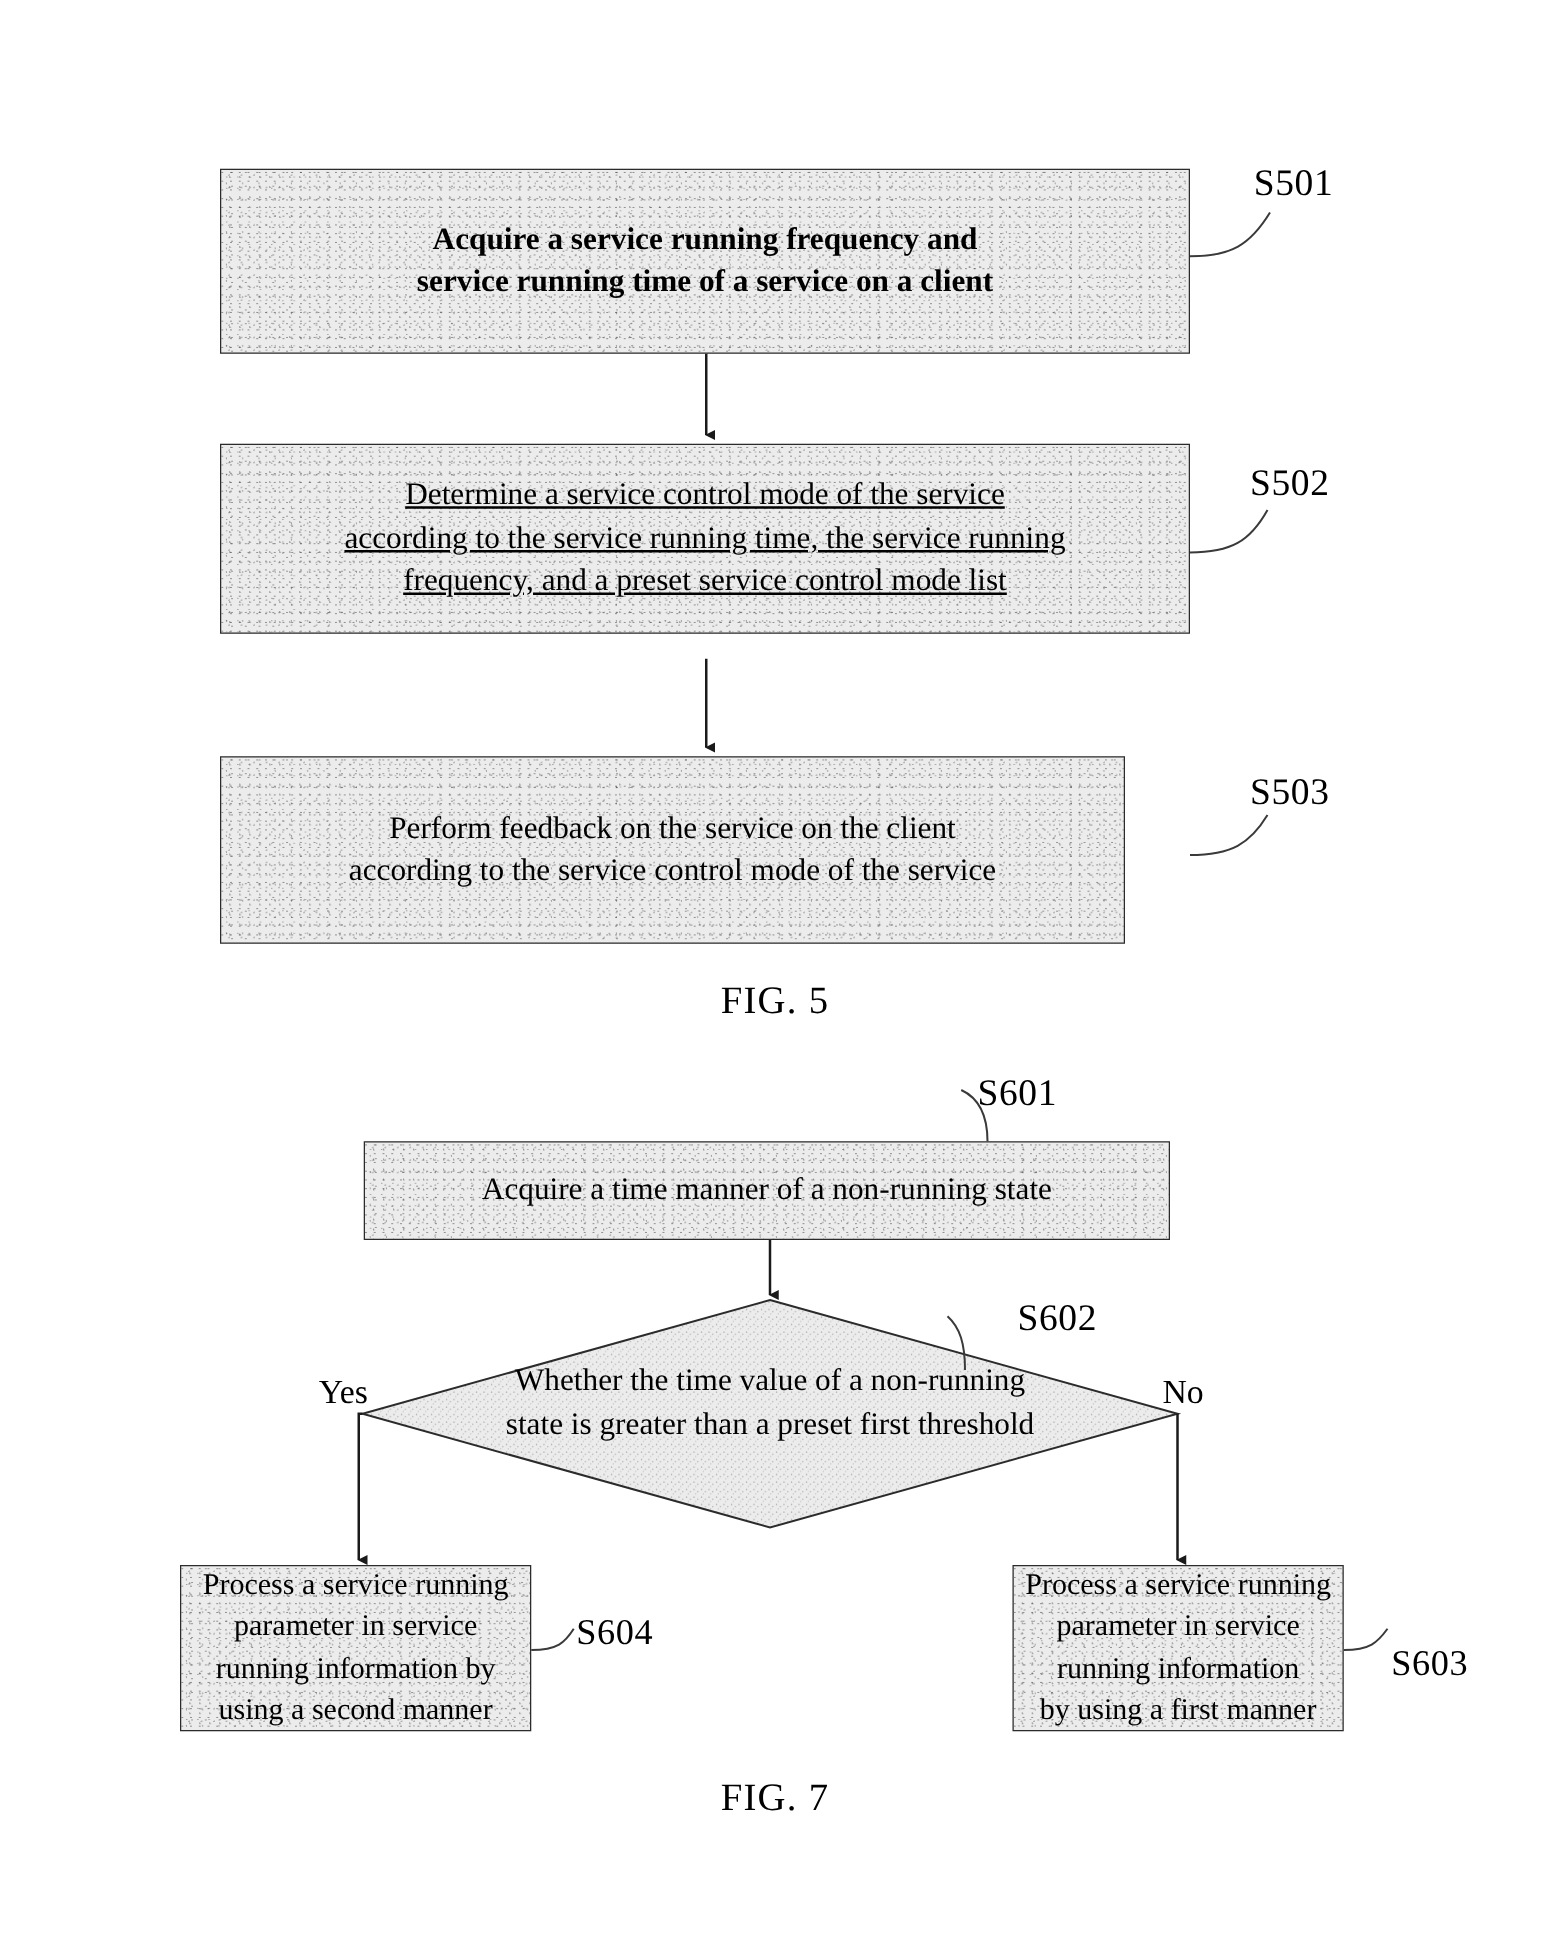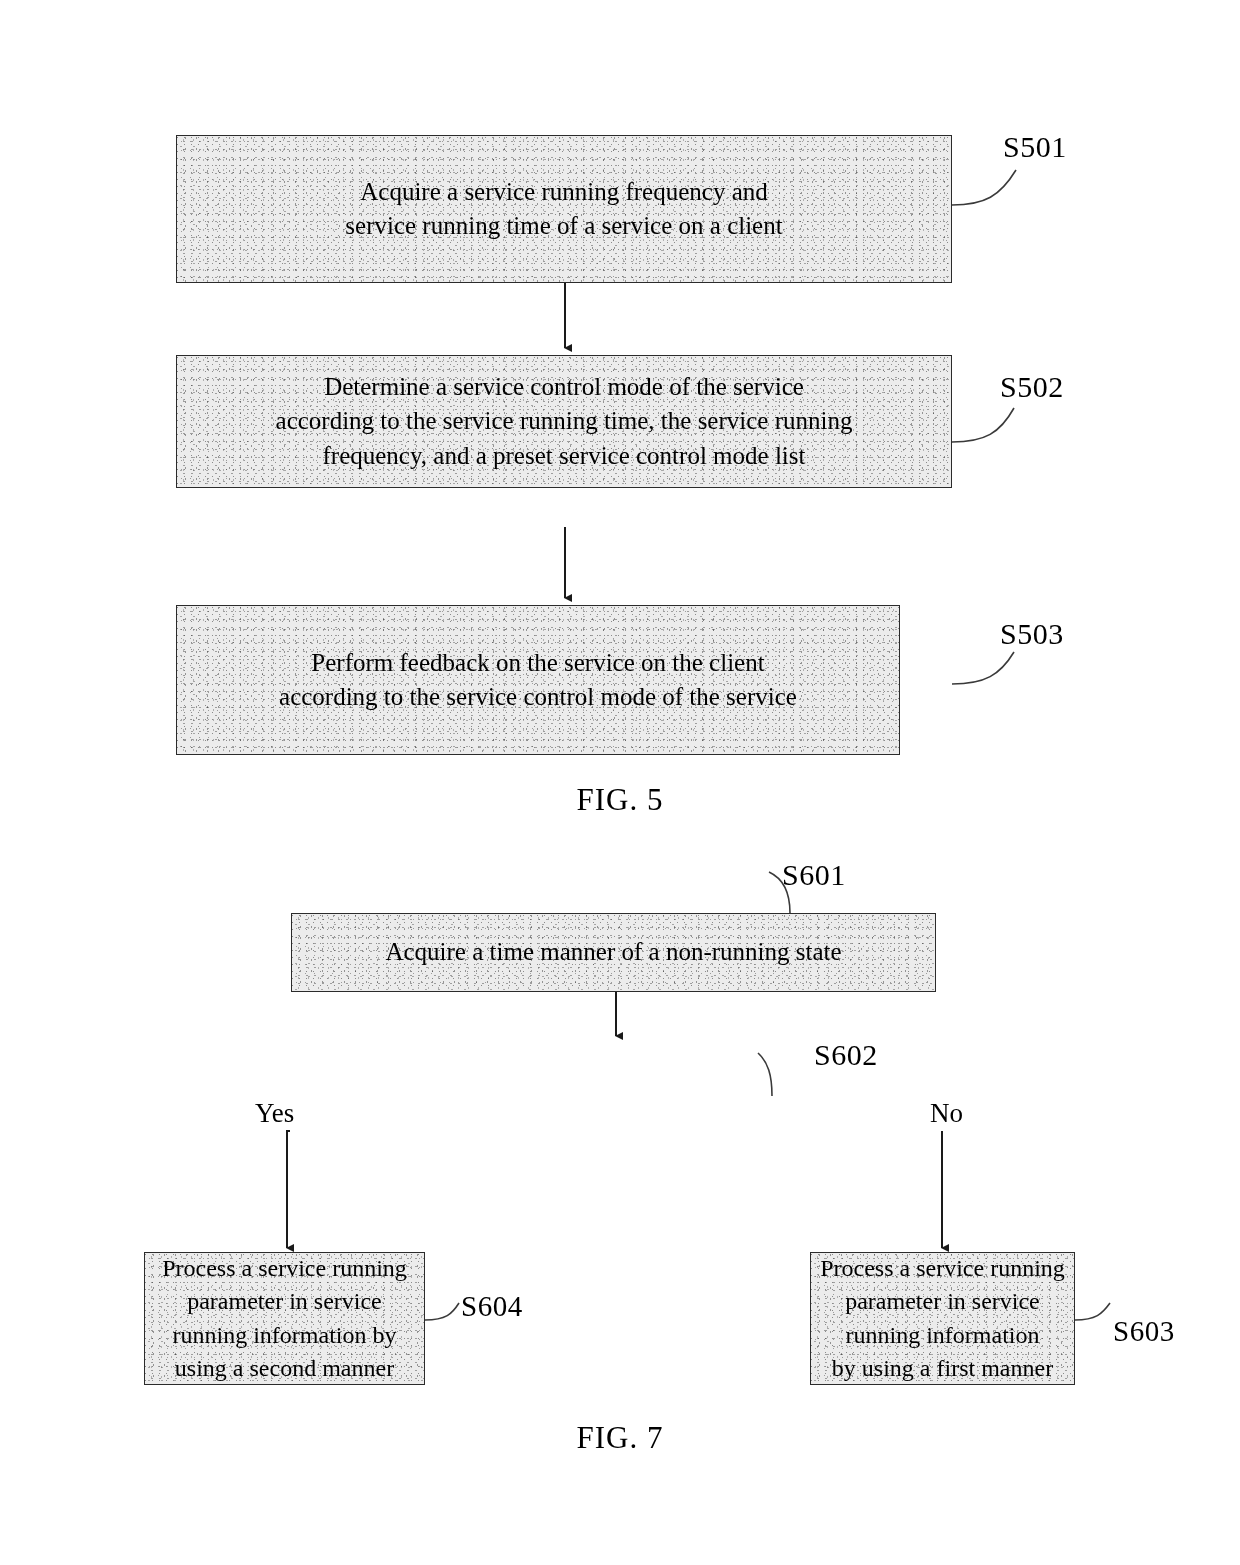--- a/index.html
+++ b/index.html
@@ -84,47 +84,62 @@
     width: 1240px;
     height: 1565px;
     pointer-events: none;
   }
 </style>
 </head>
 <body>
 
 <div id="page">
 
-  <div class="pbox" style="left:176px; top:135px; width:776px; height:148px; font-size:25px;">
+  <div class="pbox" style="left:176px; top:135px; width:776px; height:148px; font-size:25px;font-weight:bold;">
     <span class="txt">Acquire a service running frequency and
 service running time of a service on a client</span>
   </div>
   <div class="stepref" style="left:1003px; top:130px; font-size:30px;">S501</div>
 
-  <div class="pbox" style="left:176px; top:355px; width:776px; height:133px; font-size:25px;">
+  <div class="pbox" style="left:176px; top:355px; width:776px; height:152px; font-size:25px;text-decoration:underline;">
     <span class="txt">Determine a service control mode of the service
 according to the service running time, the service running
 frequency, and a preset service control mode list</span>
   </div>
   <div class="stepref" style="left:1000px; top:370px; font-size:30px;">S502</div>
 
   <div class="pbox" style="left:176px; top:605px; width:724px; height:150px; font-size:25px;">
     <span class="txt">Perform feedback on the service on the client
 according to the service control mode of the service</span>
   </div>
   <div class="stepref" style="left:1000px; top:617px; font-size:30px;">S503</div>
 
   <div class="figcap" style="top:782px;">FIG. 5</div>
 
   <div class="stepref" style="left:782px; top:858px; font-size:30px;">S601</div>
 
   <div class="pbox" style="left:291px; top:913px; width:645px; height:79px; font-size:25px;">
     <span class="txt">Acquire a time manner of a non-running state</span>
   </div>
 
+  <div class="diamond-wrap" style="left:290px; top:1040px; width:652px; height:182px;">
+    <svg width="652" height="182" viewBox="0 0 652 182">
+      <defs>
+        <pattern id="stipple" width="6" height="6" patternUnits="userSpaceOnUse">
+          <rect width="6" height="6" fill="#ececec"></rect>
+          <circle cx="1.2" cy="1.6" r="0.55" fill="#4a4a4a" opacity="0.55"></circle>
+          <circle cx="4.3" cy="3.4" r="0.5" fill="#4a4a4a" opacity="0.45"></circle>
+          <circle cx="2.6" cy="5.1" r="0.45" fill="#4a4a4a" opacity="0.4"></circle>
+        </pattern>
+      </defs>
+      <polygon points="326,0 652,91 326,182 0,91" fill="url(#stipple)" stroke="#2b2b2b" stroke-width="1.6"></polygon>
+    </svg>
+    <div class="diamond-label" style="top:48px; font-size:25px;">Whether the time value of a non-running
+state is greater than a preset first threshold</div>
+  </div>
   <div class="stepref" style="left:814px; top:1038px; font-size:30px;">S602</div>
 
   <div class="branchlabel" style="left:255px; top:1098px; font-size:27px;">Yes</div>
   <div class="branchlabel" style="left:930px; top:1098px; font-size:27px;">No</div>
 
   <div class="pbox" style="left:144px; top:1252px; width:281px; height:133px; font-size:24px;">
     <span class="txt">Process a service running
 parameter in service
 running information by
 using a second manner</span>

